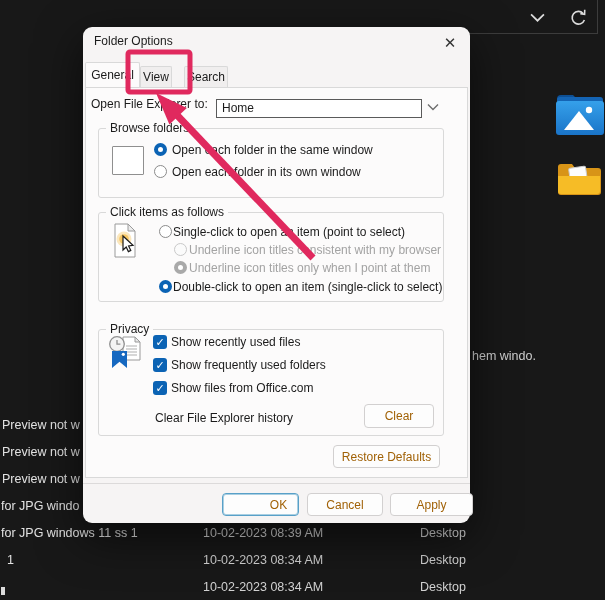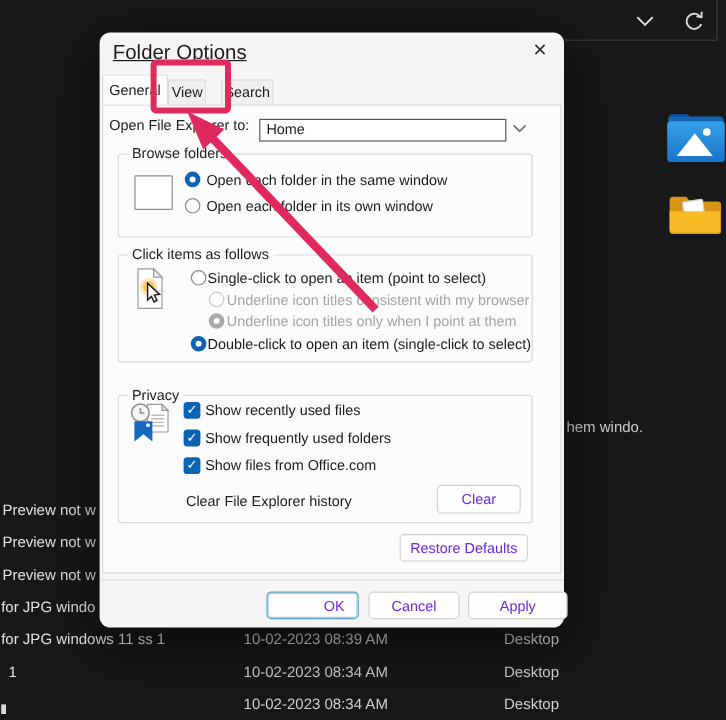--- a/index.html
+++ b/index.html
@@ -15,21 +15,21 @@
   .file-row { position:absolute; left:0; width:605px; height:17px; font-size:12.5px; color:#e2e2e2; white-space:nowrap; }
   .file-row .fname { position:absolute; left:2px; }
   .file-row .fdate { position:absolute; left:203px; color:#d2d2d2; }
   .file-row .floc  { position:absolute; left:420px; color:#d2d2d2; }
   .frag-dot { position:absolute; left:1px; top:587px; width:4px; height:8px; background:#dcdcdc; }
   .desk-icon { position:absolute; }
 
   
   .dialog { position:absolute; left:83px; top:27px; width:387px; height:496px; background:#f6f4f4;
             border-radius:9px; box-shadow:0 14px 46px rgba(0,0,0,.6); z-index:10; color:#1b1b1b; }
-  .dlg-title { position:absolute; left:11px; top:7px; font-size:17px; color:#1b1b1b;text-decoration:underline; }
+  .dlg-title { position:absolute; left:11px; top:7px; font-size:12px; color:#1b1b1b; }
   .dlg-close { position:absolute; right:9px; top:5px; width:22px; height:22px; font-size:15px; color:#333;
                text-align:center; line-height:22px; cursor:default; }
 
   .tab { position:absolute; font-size:12px; text-align:center; border:1px solid #d9d9d9; border-bottom:none;
          background:#f0eeee; color:#1b1b1b; border-radius:2px 2px 0 0; }
   .tab.active { background:#fcfbfb; z-index:3; }
 
   .tabpage { position:absolute; left:2px; top:60px; width:383px; height:391px; background:#fcfbfb;
              border:1px solid #d9d9d9; z-index:2; }
 
@@ -53,21 +53,21 @@
   .radio.dissel { border:4px solid #a9a9a9; background:#fff; }
 
   .checkbox { position:absolute; width:14px; height:14px; border-radius:3px; background:#0b63b4; color:#fff;
               font-size:11px; line-height:14px; text-align:center; }
 
   .winrect-icon { position:absolute; left:13px; top:17px; width:32px; height:29px; background:#fff;
                   border:1px solid #8f8f8f; border-radius:1px; }
   .gicon { position:absolute; }
 
   .btn { position:absolute; background:#fdfdfd; border:1px solid #d2d0d0; border-radius:4px;
-         font-size:12px; font-family:"Liberation Sans", sans-serif; color:#6d28d9; cursor:default; }
+         font-size:12px; font-family:"Liberation Sans", sans-serif; color:#a16207; cursor:default; }
   .btn.focused { border:1px solid #58a0c8; box-shadow:0 0 0 1px #a9cfe2 inset; }
   .footer-line { position:absolute; left:0; top:456px; width:387px; height:1px; background:#dcdada; }
 
   
   .annot { position:absolute; inset:0; z-index:50; pointer-events:none; }
 </style>
 </head>
 <body>
 
 <div class="bg-layer">

